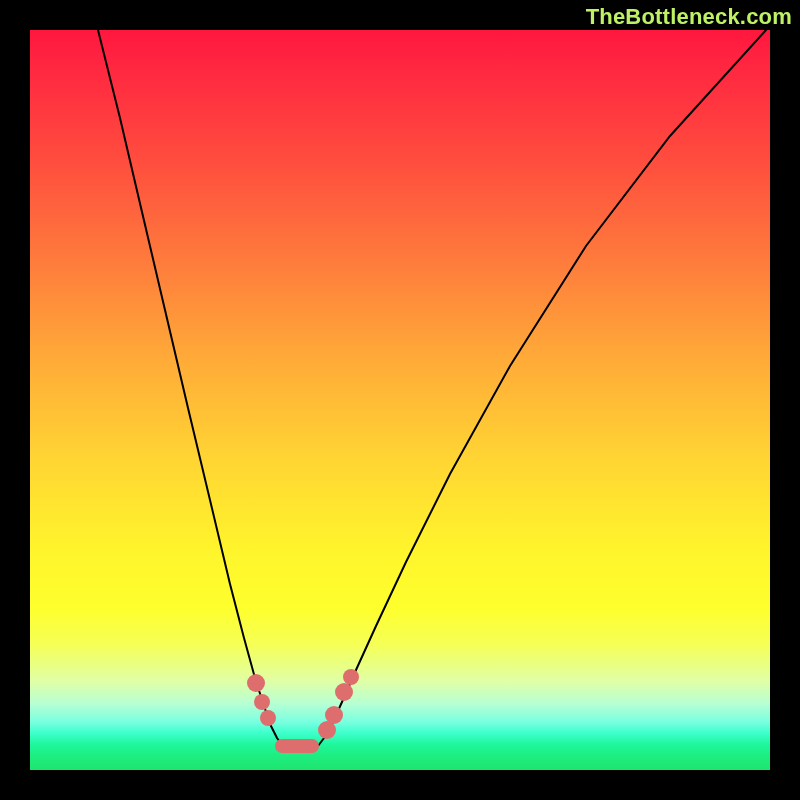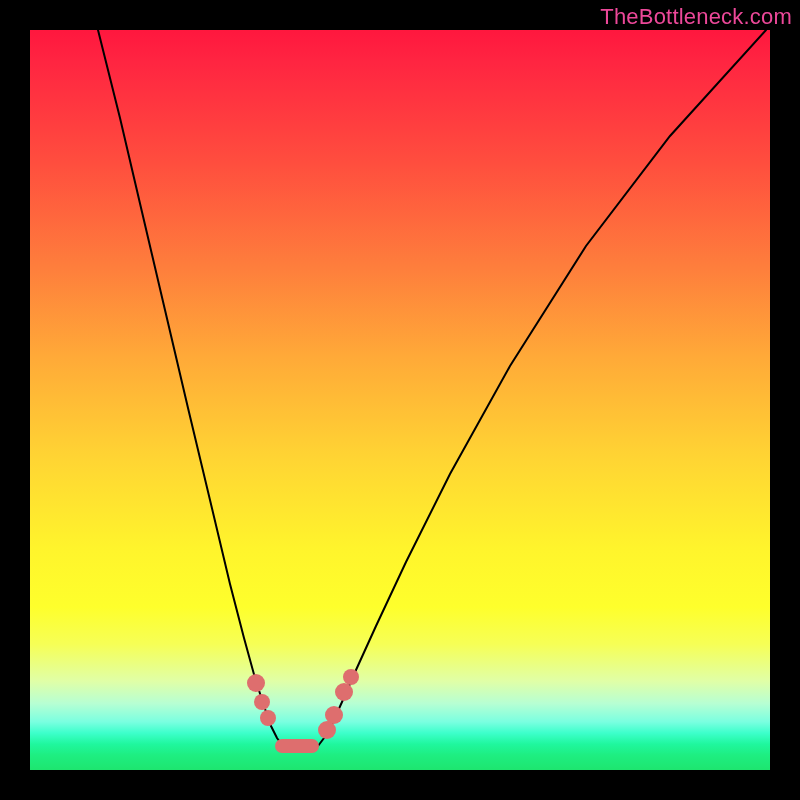--- a/index.html
+++ b/index.html
@@ -16,23 +16,23 @@
     top: 0;
     left: 0;
     width: 800px;
     height: 800px;
     background: #000;
   }
   .watermark {
     position: absolute;
     top: 4px;
     right: 8px;
-    color: #ec4899;
+    color: #bef264;
     font-size: 22px;
-    font-weight: 400;
+    font-weight: 700;
     letter-spacing: 0.2px;
     z-index: 50;
   }
   .plot {
     position: absolute;
     top: 30px;
     left: 30px;
     width: 740px;
     height: 740px;
     overflow: hidden;

